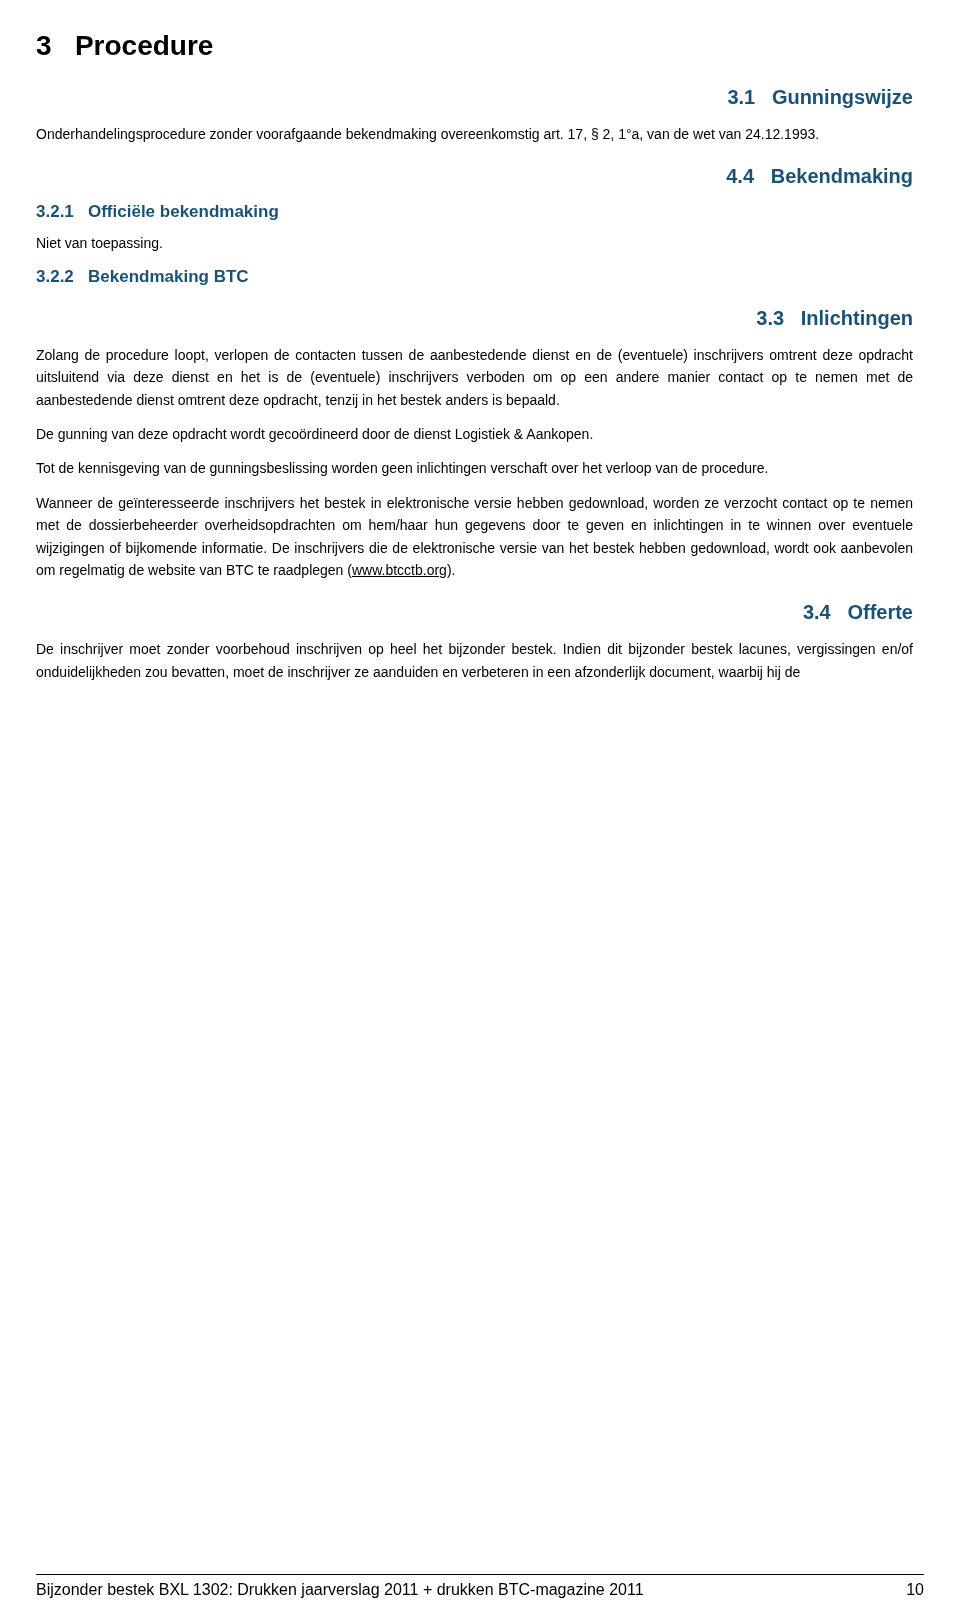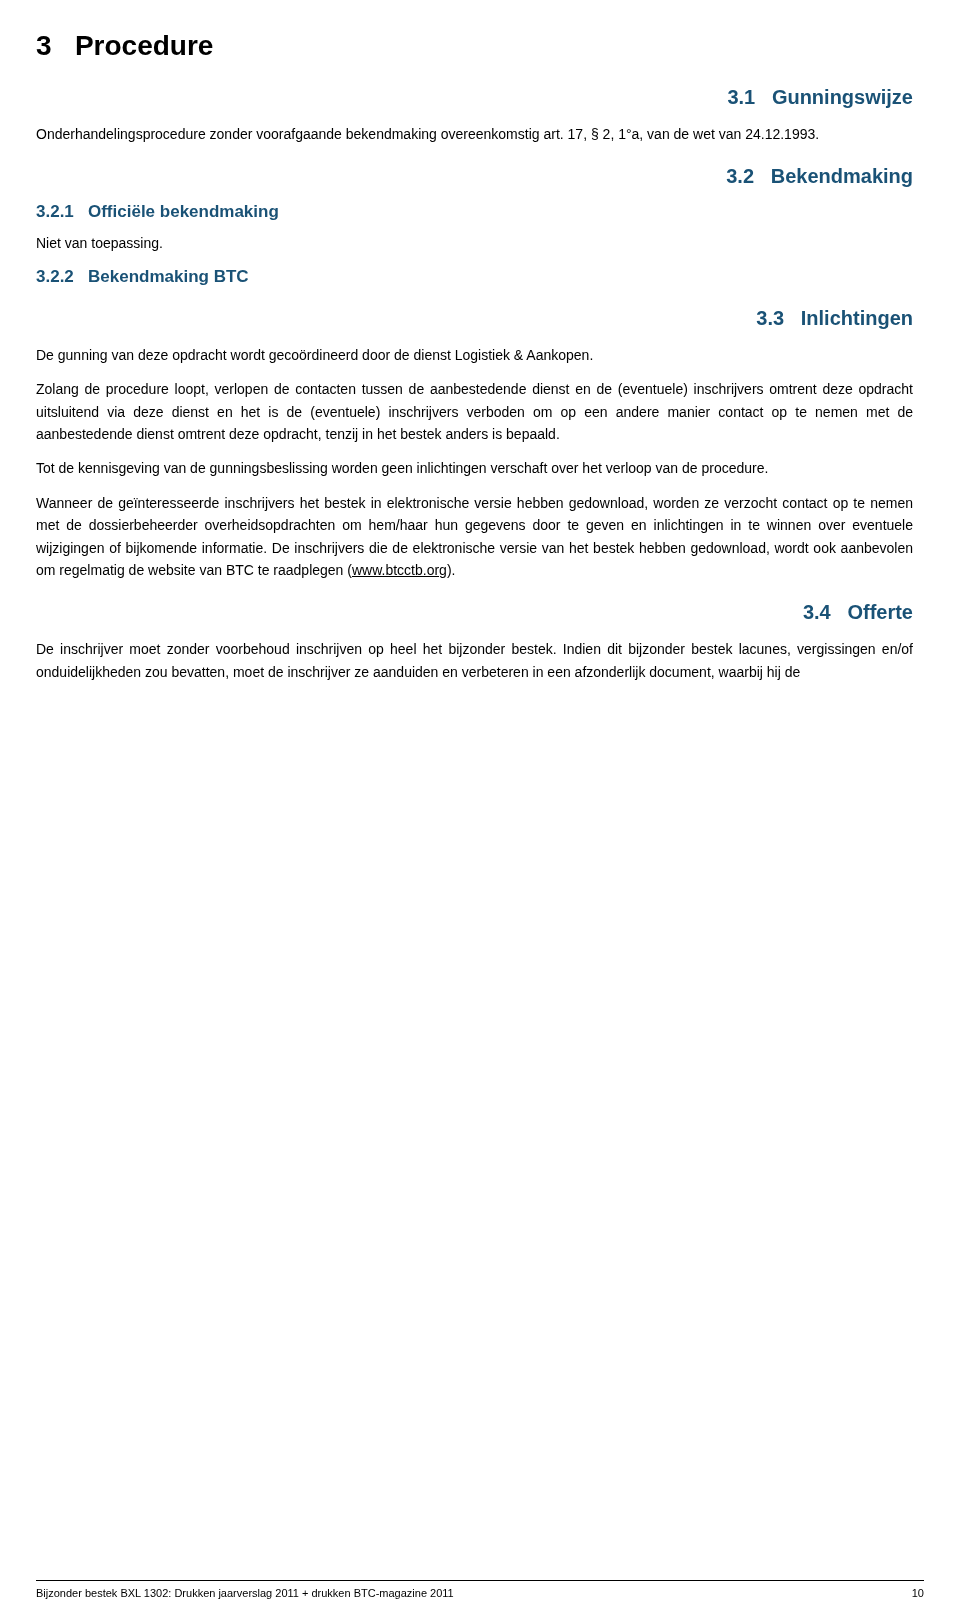--- a/index.html
+++ b/index.html
@@ -60,21 +60,21 @@
 
     .footer {
       position: absolute;
       bottom: 10px;
       left: 36px;
       right: 36px;
       border-top: 1px solid #000;
       padding-top: 6px;
       display: flex;
       justify-content: space-between;
-      font-size: 11px;
+      font-size: 16px;
     }
   </style>
 </head>
 <body>
 
 <div class="page-container">
 
   <h1 class="chapter-title">
     <span>3</span>
     &nbsp;
@@ -82,21 +82,21 @@
   </h1>
 
   <h2 class="section-title">
     <span>3.1</span>
     &nbsp;
     <span>Gunningswijze</span>
   </h2>
   <p class="body-text">Onderhandelingsprocedure zonder voorafgaande bekendmaking overeenkomstig  art. 17, § 2, 1°a, van de wet van 24.12.1993.</p>
 
   <h2 class="section-title">
-    <span>3.2</span>
+    <span>4.4</span>
     &nbsp;
     <span>Bekendmaking</span>
   </h2>
 
   <h3 class="subsection-title">
     <span>3.2.1</span>
     &nbsp;
     <span>Officiële bekendmaking</span>
   </h3>
   <p class="body-text">Niet van toepassing.</p>
@@ -105,22 +105,22 @@
     <span>3.2.2</span>
     &nbsp;
     <span>Bekendmaking BTC</span>
   </h3>
 
   <h2 class="section-title">
     <span>3.3</span>
     &nbsp;
     <span>Inlichtingen</span>
   </h2>
+  <p class="body-text">Zolang de procedure loopt, verlopen de contacten tussen de aanbestedende dienst en de (eventuele) inschrijvers omtrent deze opdracht uitsluitend via deze dienst en het is de (eventuele) inschrijvers verboden om op een andere manier contact op te nemen met de aanbestedende dienst omtrent deze opdracht, tenzij in het bestek anders is bepaald.</p>
   <p class="body-text">De gunning van deze opdracht wordt gecoördineerd door de dienst Logistiek &amp; Aankopen.</p>
-  <p class="body-text">Zolang de procedure loopt, verlopen de contacten tussen de aanbestedende dienst en de (eventuele) inschrijvers omtrent deze opdracht uitsluitend via deze dienst en het is de (eventuele) inschrijvers verboden om op een andere manier contact op te nemen met de aanbestedende dienst omtrent deze opdracht, tenzij in het bestek anders is bepaald.</p>
   <p class="body-text">Tot de kennisgeving van de gunningsbeslissing worden geen inlichtingen verschaft over het verloop van de procedure.</p>
   <p class="body-text">Wanneer de geïnteresseerde inschrijvers het bestek in elektronische versie hebben gedownload, worden ze verzocht contact op te nemen met de dossierbeheerder overheidsopdrachten om hem/haar hun gegevens door te geven en inlichtingen in te winnen over eventuele wijzigingen of bijkomende informatie. De inschrijvers die de elektronische versie van het bestek hebben gedownload, wordt ook aanbevolen om regelmatig de website van BTC te raadplegen (<a href="#">www.btcctb.org</a>).</p>
 
   <h2 class="section-title">
     <span>3.4</span>
     &nbsp;
     <span>Offerte</span>
   </h2>
 
   <p class="body-text">De inschrijver moet zonder voorbehoud inschrijven op heel het bijzonder bestek. Indien dit bijzonder bestek lacunes, vergissingen en/of onduidelijkheden zou bevatten, moet de inschrijver ze aanduiden en verbeteren in een afzonderlijk document, waarbij hij de</p>

